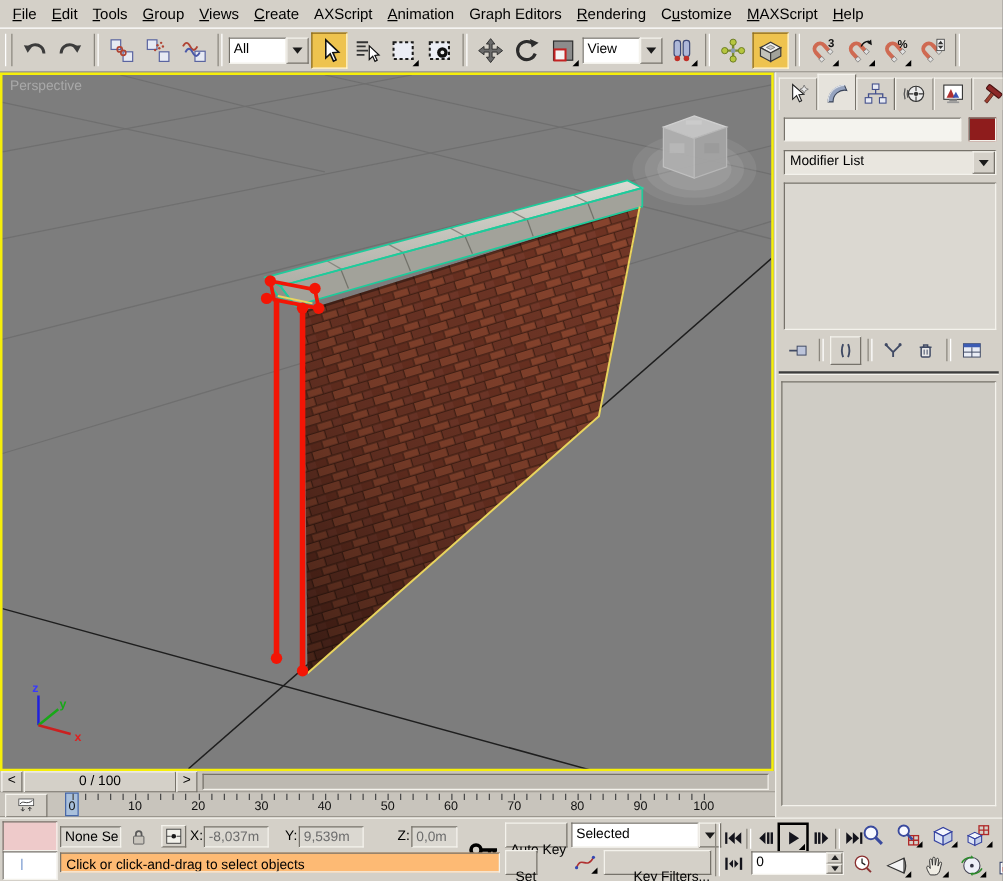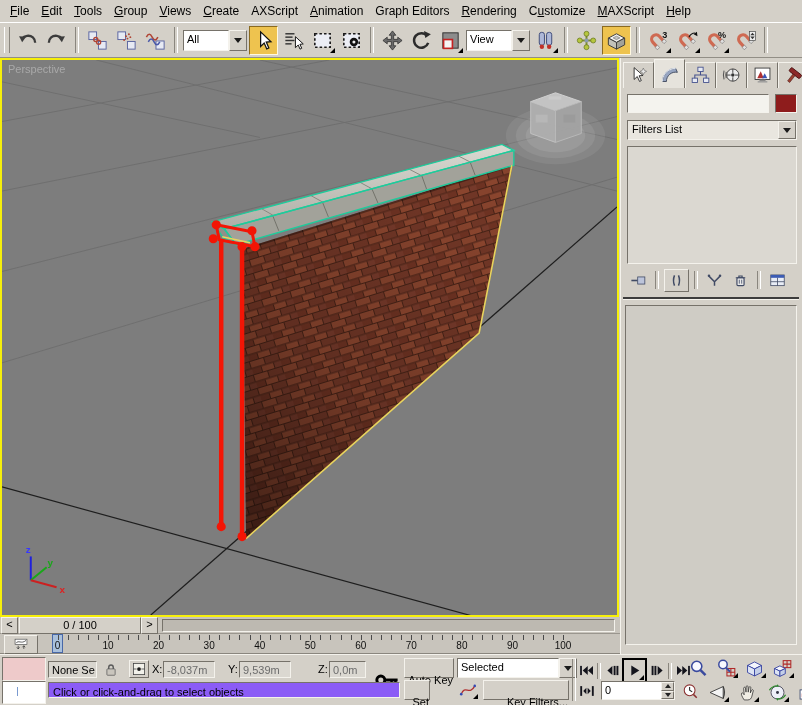--- a/index.html
+++ b/index.html
@@ -78,21 +78,21 @@
   .listener-white{left:2px;top:26px;width:42px;height:21px;background:#fff}
   .caret{position:absolute;left:14px;top:5px;width:1px;height:9px;background:#7a9ad0}
   .sel-status{left:48px;top:6px;width:49px;height:17px;background:#d8d5ce;padding:2px 3px;box-sizing:border-box;
               overflow:hidden;white-space:nowrap}
   .icon-btn{display:flex;align-items:center;justify-content:center;box-sizing:border-box}
   .icon-btn svg{width:18px;height:18px}
   .sb-label{font-size:11px}
   .coord-field{top:6px;height:17px;background:#dbd8d1;color:#6c6c6c;padding:2px 3px;box-sizing:border-box;
                overflow:hidden;white-space:nowrap;border:1px solid;border-color:#76726a #f4f2ec #f4f2ec #76726a}
   .keybtn svg{width:30px;height:26px}
-  .prompt{left:48px;top:27px;width:352px;height:16px;padding:3px 4px;box-sizing:border-box;background:#8b5cf6;
+  .prompt{left:48px;top:27px;width:352px;height:16px;padding:3px 4px;box-sizing:border-box;background:#fdba74;
           overflow:hidden;white-space:nowrap;border:1px solid;border-color:#76726a #f4f2ec #f4f2ec #76726a}
   .txt-btn{text-align:right;box-sizing:border-box;padding-top:15px;font-size:11px}
   .sb-combo{display:flex}
   .pb-group{left:577px;top:3px;display:flex;align-items:center;gap:1px}
   .pb-btn{width:18px;height:19px;display:flex;align-items:center;justify-content:center;position:relative;flex:none}
   .pb-btn svg{width:17px;height:17px}
   .pb-btn.boxed{border:2px solid #000;width:21px;height:21px}
   .pb-sep{width:2px;height:16px;border-left:1px solid #8a867e;border-right:1px solid #fff;margin:0 1px}
   .frame-field{left:601px;top:26px;width:74px;height:19px;display:flex;background:#fff;box-sizing:border-box;
                border:1px solid;border-color:#76726a #f4f2ec #f4f2ec #76726a}
@@ -472,21 +472,21 @@
               <rect x="10.5" y="11" width="3" height="10" fill="#9c4030" stroke="#4a1212" stroke-width="0.6"></rect>
             </g>
           </svg>
         </div>
       </div>
     <div class="cp-namerow">
       <input class="cp-name" value="" style="">
       <div class="cp-swatch" style="background: rgb(142, 28, 28);"></div>
     </div>
     <div class="cp-combo">
-      <span class="lbl">Filters List</span>
+      <span class="lbl">Modifier List</span>
       <span class="combo-arrow-btn raised">
           <i class="arr"></i>
         </span>
     </div>
     <div class="cp-stack sunken"></div>
     <div class="cp-stackbtns">
         <div class="st-btn">
           <svg viewBox="0 0 24 24">
             <path d="M3 12 H11" stroke="#404a64" stroke-width="2"></path>
             <rect x="11" y="7.5" width="9" height="9" fill="#bcc4da" stroke="#404a64"></rect>

